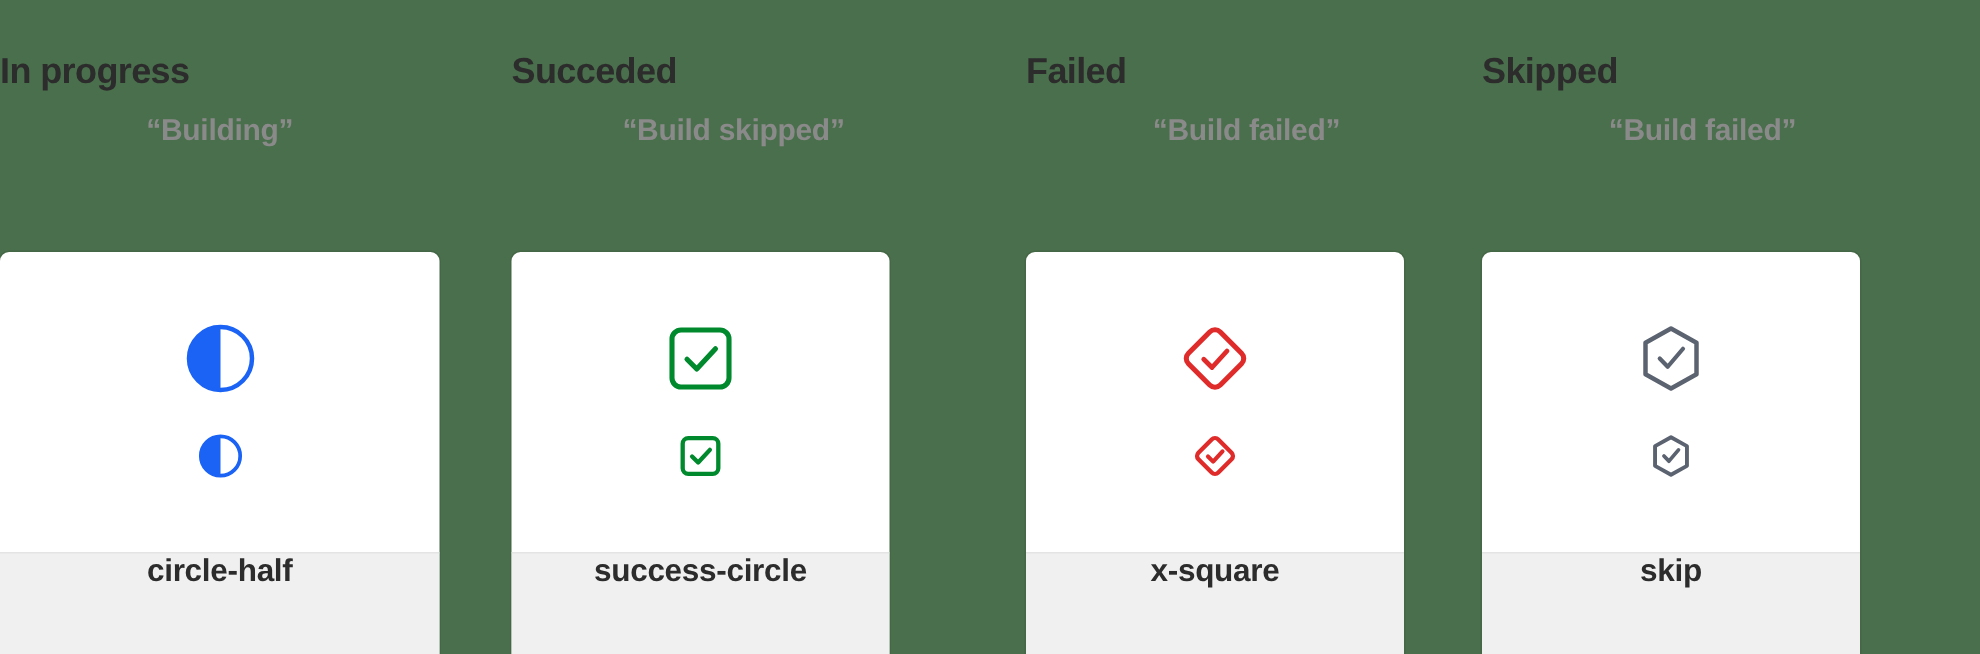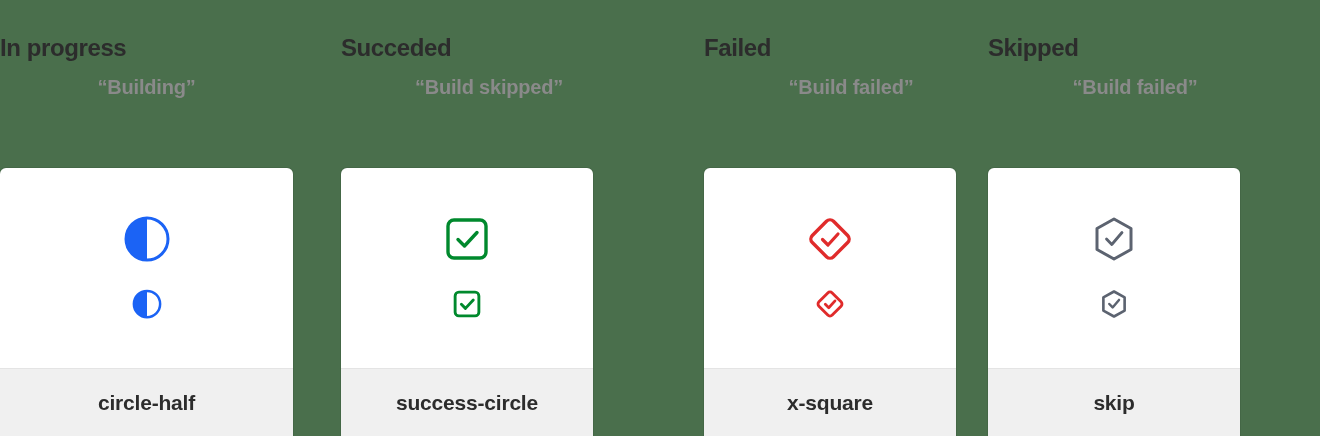--- a/index.html
+++ b/index.html
@@ -24,21 +24,21 @@
   }
 
   
   .column {
     position: absolute;
     top: 0;
     height: 436px;
   }
   .col-0 { left: -44px; width: 337px; }
   .col-1 { left: 297px; width: 340px; }
-  .col-2 { left: 660px; width: 338px; }
+  .col-2 { left: 640px; width: 338px; }
   .col-3 { left: 944px; width: 338px; }
 
   
   .heading-block {
     padding-left: 44px;
     padding-top: 34px;
   }
 
   .heading {
     font-size: 24px;
@@ -97,21 +97,21 @@
   .icon-lg { width: 48px; height: 48px; }
   .icon-sm { width: 30px; height: 30px; }
 
   .icon-slot svg { display: block; width: 100%; height: 100%; }
 
   .card-footer {
     flex: 0 0 68px;
     background: #f0f0f0;
     border-top: 1px solid #e4e4e4;
     display: flex;
-    align-items: center;
+    align-items: flex-start;
     justify-content: center;
   }
 
   .card-label {
     font-size: 21px;
     font-weight: bold;
     color: #2c2c2c;
     letter-spacing: -0.2px;
   }
 </style>

